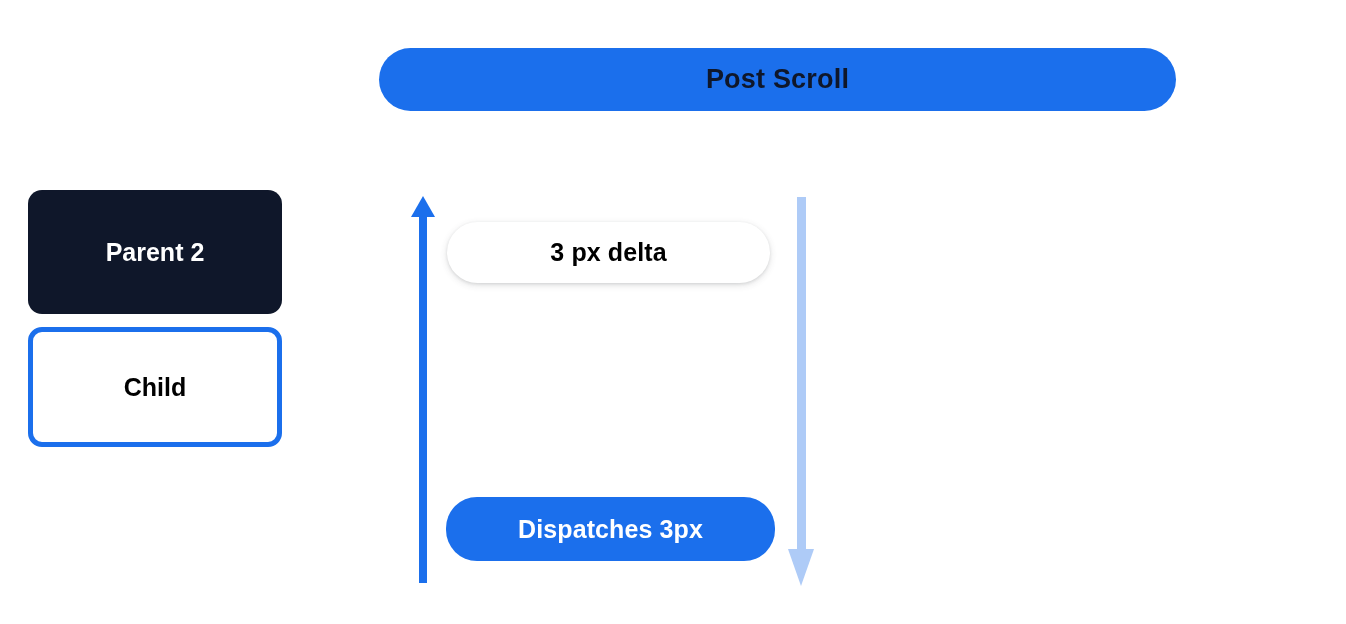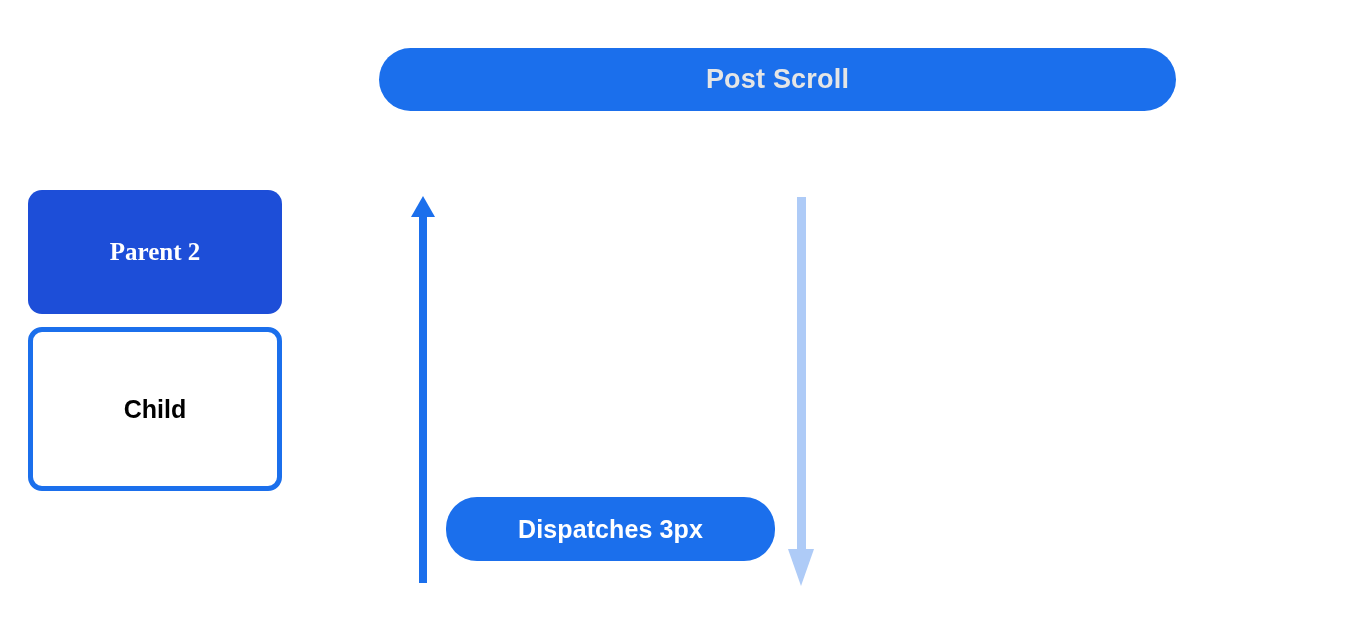--- a/index.html
+++ b/index.html
@@ -25,21 +25,21 @@
     top: 48px;
     width: 797px;
     height: 63px;
     background: #1B6FEC;
     border-radius: 32px;
     display: flex;
     align-items: center;
     justify-content: center;
   }
   .header-pill-label {
-    color: #e5e5e5;
+    color: #0f172a;
     font-size: 27px;
     font-weight: 700;
     letter-spacing: 0.2px;
     line-height: 1;
   }
 
   
   .stack {
     position: absolute;
     left: 28px;
@@ -50,33 +50,32 @@
     box-sizing: border-box;
     width: 254px;
     height: 124px;
     border-radius: 14px;
     display: flex;
     align-items: center;
     justify-content: center;
     margin-bottom: 13px;
   }
   .stack-box.filled {
-    background: #1d4ed8;
+    background: #0f172a;
     border: none;
-    font-family: Liberation Serif, serif;
   }
   .stack-box.filled .stack-box-label {
     color: #ffffff;
     font-size: 25px;
     font-weight: 700;
   }
   .stack-box.outlined {
     background: #ffffff;
     border: 5px solid #1B6FEC;
-    height: 164px;
+    height: 120px;
   }
   .stack-box.outlined .stack-box-label {
     color: #000000;
     font-size: 25px;
     font-weight: 700;
   }
   .stack-box:last-child { margin-bottom: 0; }
 
   
   .arrow {
@@ -145,18 +144,21 @@
   <svg class="arrow" style="left:404px; top:190px;" width="40" height="400" viewBox="0 0 40 400">
     <polygon points="19,6 31,27 7,27" fill="#1B6FEC"></polygon>
     <rect x="15" y="24" width="8" height="369" fill="#1B6FEC"></rect>
   </svg>
 
   <svg class="arrow" style="left:782px; top:192px;" width="40" height="400" viewBox="0 0 40 400">
     <rect x="15" y="5" width="9" height="352" fill="#AECBF7"></rect>
     <polygon points="19,394 6,357 32,357" fill="#AECBF7"></polygon>
   </svg>
 
+  <div class="delta-pill">
+    <span class="delta-pill-label">3 px delta</span>
+  </div>
 
   <div class="dispatch-pill">
     <span class="dispatch-pill-label">Dispatches 3px</span>
   </div>
 
 </div>
 
 </body></html>

